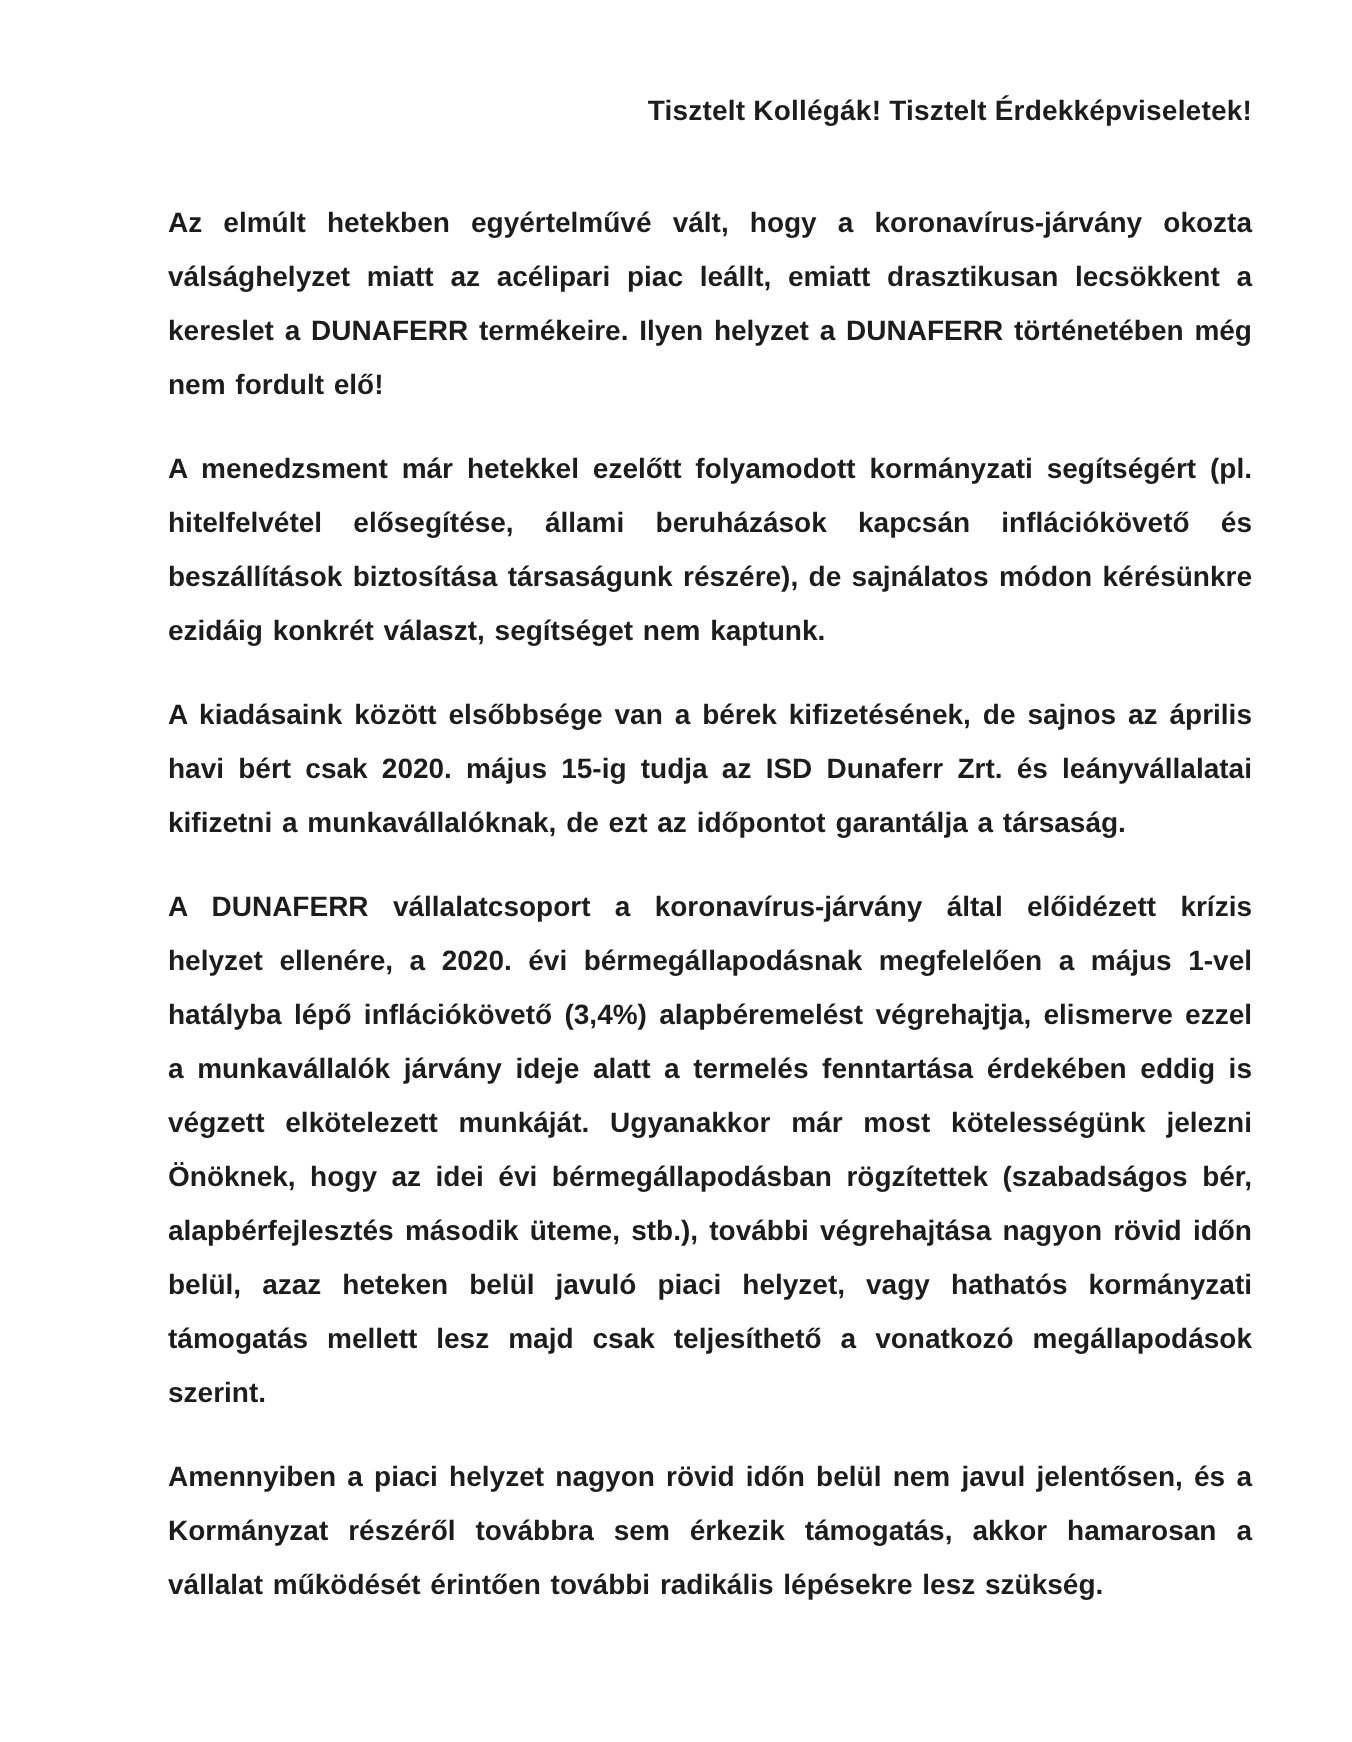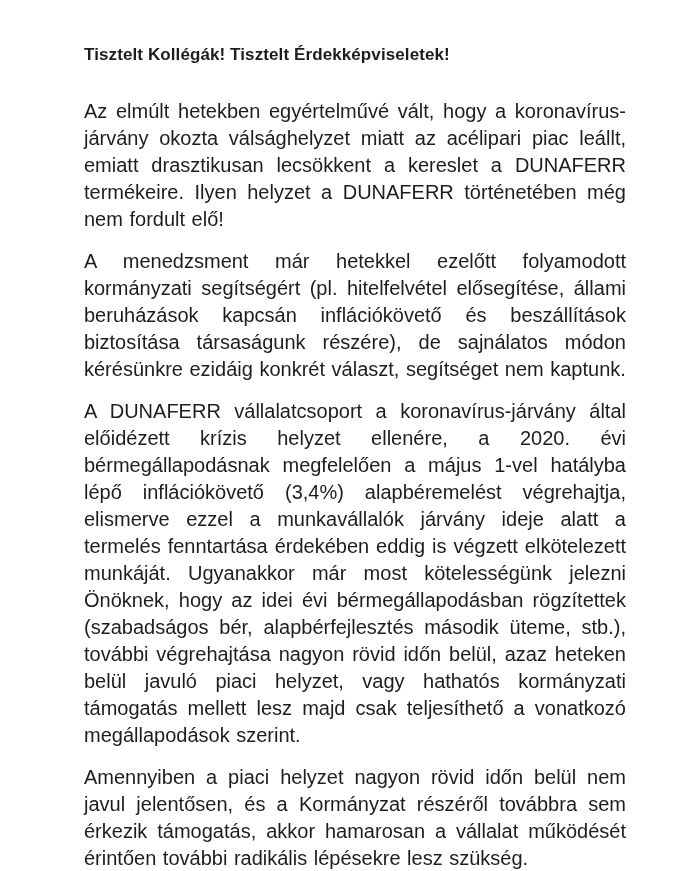--- a/index.html
+++ b/index.html
@@ -16,45 +16,47 @@
     position: relative;
   }
   .page {
     box-sizing: border-box;
     width: 676px;
     height: 871px;
     padding: 40px 50px 16px 84px;
     background: #ffffff;
   }
   .letter-title {
-    text-align: left;
+    text-align: right;
     font-weight: bold;
-    font-size: 17px;
+    font-size: 14px;
     line-height: 22px;
     letter-spacing: 0.1px;
     margin: 4px 0 32px 0;
   }
   .para {
-    font-size: 20px;
+    font-size: 14px;
     line-height: 27px;
     text-align: justify;
     text-justify: inter-word;
     margin: 0 0 15px 0;
     word-spacing: 1px;
+    font-weight: bold;
   }
 </style>
 </head>
 <body>
 
 <div class="page">
 
   <div class="letter-title">Tisztelt Kollégák! Tisztelt Érdekképviseletek!</div>
 
   <p class="para">Az elmúlt hetekben egyértelművé vált, hogy a koronavírus-járvány okozta válsághelyzet miatt az acélipari piac leállt, emiatt drasztikusan lecsökkent a kereslet a DUNAFERR termékeire. Ilyen helyzet a DUNAFERR történetében még nem fordult elő!</p>
 
   <p class="para">A menedzsment már hetekkel ezelőtt folyamodott kormányzati segítségért (pl. hitelfelvétel elősegítése, állami beruházások kapcsán inflációkövető és beszállítások biztosítása társaságunk részére), de sajnálatos módon kérésünkre ezidáig konkrét választ, segítséget nem kaptunk.</p>
 
+  <p class="para">A kiadásaink között elsőbbsége van a bérek kifizetésének, de sajnos az április havi bért csak 2020. május 15-ig tudja az ISD Dunaferr Zrt. és leányvállalatai kifizetni a munkavállalóknak, de ezt az időpontot garantálja a társaság.</p>
 
   <p class="para">A DUNAFERR vállalatcsoport a koronavírus-járvány által előidézett krízis helyzet ellenére, a 2020. évi bérmegállapodásnak megfelelően a május 1-vel hatályba lépő inflációkövető (3,4%) alapbéremelést végrehajtja, elismerve ezzel a munkavállalók járvány ideje alatt a termelés fenntartása érdekében eddig is végzett elkötelezett munkáját. Ugyanakkor már most kötelességünk jelezni Önöknek, hogy az idei évi bérmegállapodásban rögzítettek (szabadságos bér, alapbérfejlesztés második üteme, stb.), további végrehajtása nagyon rövid időn belül, azaz heteken belül javuló piaci helyzet, vagy hathatós kormányzati támogatás mellett lesz majd csak teljesíthető a vonatkozó megállapodások szerint.</p>
 
   <p class="para">Amennyiben a piaci helyzet nagyon rövid időn belül nem javul jelentősen, és a Kormányzat részéről továbbra sem érkezik támogatás, akkor hamarosan a vállalat működését érintően további radikális lépésekre lesz szükség.</p>
 
 </div>
 
 </body></html>

